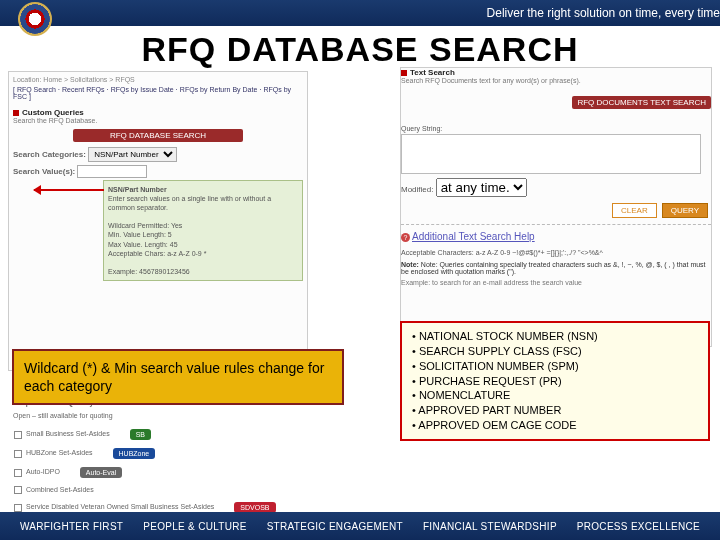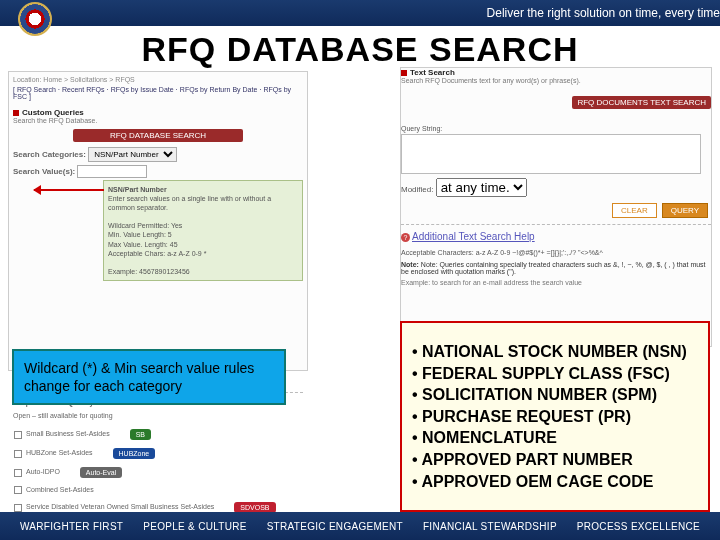--- a/index.html
+++ b/index.html
@@ -25,22 +25,22 @@
 .arrow::before{content:'';position:absolute;left:-6px;top:-4px;border:5px solid transparent;border-right:8px solid #c00}
 .btn{font-size:8px;padding:2px 8px;border:1px solid #999;background:#f0f0f0;margin-right:3px}
 .btn.search{background:#7a9a55;color:#fff;border-color:#5a7a35}
 .btn.query{background:#d88820;color:#fff;border-color:#b06800}
 .btn.clear{color:#d88820;background:#fff;border-color:#d88820}
 .scopeline{font-size:7px;color:#666;margin-top:6px}
 .helplink{color:#55b;text-decoration:underline;font-size:10px}
 .helpicon{display:inline-block;width:9px;height:9px;border-radius:50%;background:#c44;color:#fff;font-size:7px;text-align:center;line-height:9px;margin-right:2px}
 .accept{font-size:7px;color:#555;margin-top:6px;line-height:1.3}
 .note{font-size:7px;color:#333;margin-top:4px}
-.overlay-left{position:absolute;left:12px;top:278px;width:274px;padding:8px 10px;border:2px solid #0f766e;background:#0ea5e9;font-size:14px;line-height:1.3;z-index:10}
-.overlay-right{position:absolute;right:10px;top:250px;width:310px;padding:18px 10px;border:2px solid #c00;background:#fffde8;font-size:16px;font-weight:bold;line-height:1.35;z-index:10}
+.overlay-left{position:absolute;left:12px;top:278px;width:332px;padding:8px 10px;border:2px solid #7f1d1d;background:#eab308;font-size:14px;line-height:1.3;z-index:10}
+.overlay-right{position:absolute;right:10px;top:250px;width:310px;padding:6px 10px;border:2px solid #c00;background:#fffde8;font-size:11px;font-weight:normal;line-height:1.35;z-index:10}
 .floor{position:absolute;left:14px;top:350px;width:370px;font-size:7px;color:#666}
 .floor .row{margin:8px 0}
 .cb{display:inline-block;width:8px;height:8px;border:1px solid #888;background:#fff;vertical-align:middle;margin-right:4px}
 .badge{display:inline-block;font-size:7px;padding:2px 6px;margin-left:20px;border-radius:3px;color:#fff;vertical-align:middle}
 .b-sb{background:#2a7a2a}
 .b-hub{background:#1a4a9a}
 .b-auto{background:#666}
 .b-sd{background:#c02030}
 .footer{position:absolute;bottom:0;left:0;right:0;background:linear-gradient(#1a3a6e,#0f2a5a);height:28px;color:#fff;font-size:10px;display:flex;align-items:center;justify-content:space-around;padding:0 10px}
 .footer span{letter-spacing:0.3px}
@@ -114,21 +114,21 @@
     <hr class="dash">
     <div><span class="helpicon">?</span><a class="helplink">Additional Text Search Help</a></div>
     <div class="accept">Acceptable Characters: a-z A-Z 0-9 ~!@#$()*+ =[]{}|;':,./? "&lt;&gt;%&amp;^</div>
     <div class="note"><b>Note:</b> <span style="font-weight:normal">Note: Queries containing specially treated characters such as &amp;, !, ~, %, @, $, ( , ) that must be enclosed with quotation marks (").</span></div>
     <div class="sub" style="margin-top:4px">Example: to search for an e-mail address the search value</div>
   </div>
 
   <div class="overlay-left">Wildcard (*) &amp; Min search value rules change for each category</div>
   <div class="overlay-right">
     <div>• NATIONAL STOCK NUMBER (NSN)</div>
-    <div>• FEDERAL SUPPLY CLASS (FSC)</div>
+    <div>• SEARCH SUPPLY CLASS (FSC)</div>
     <div>• SOLICITATION NUMBER (SPM)</div>
     <div>• PURCHASE REQUEST (PR)</div>
     <div>• NOMENCLATURE</div>
     <div>• APPROVED PART NUMBER</div>
     <div>• APPROVED OEM CAGE CODE</div>
   </div>
 
   <div class="floor">
     <div class="row"><span class="cb"></span><span>Small Business Set-Asides</span><span class="badge b-sb">SB</span></div>
     <div class="row"><span class="cb"></span><span>HUBZone Set-Asides</span><span class="badge b-hub">HUBZone</span></div>

